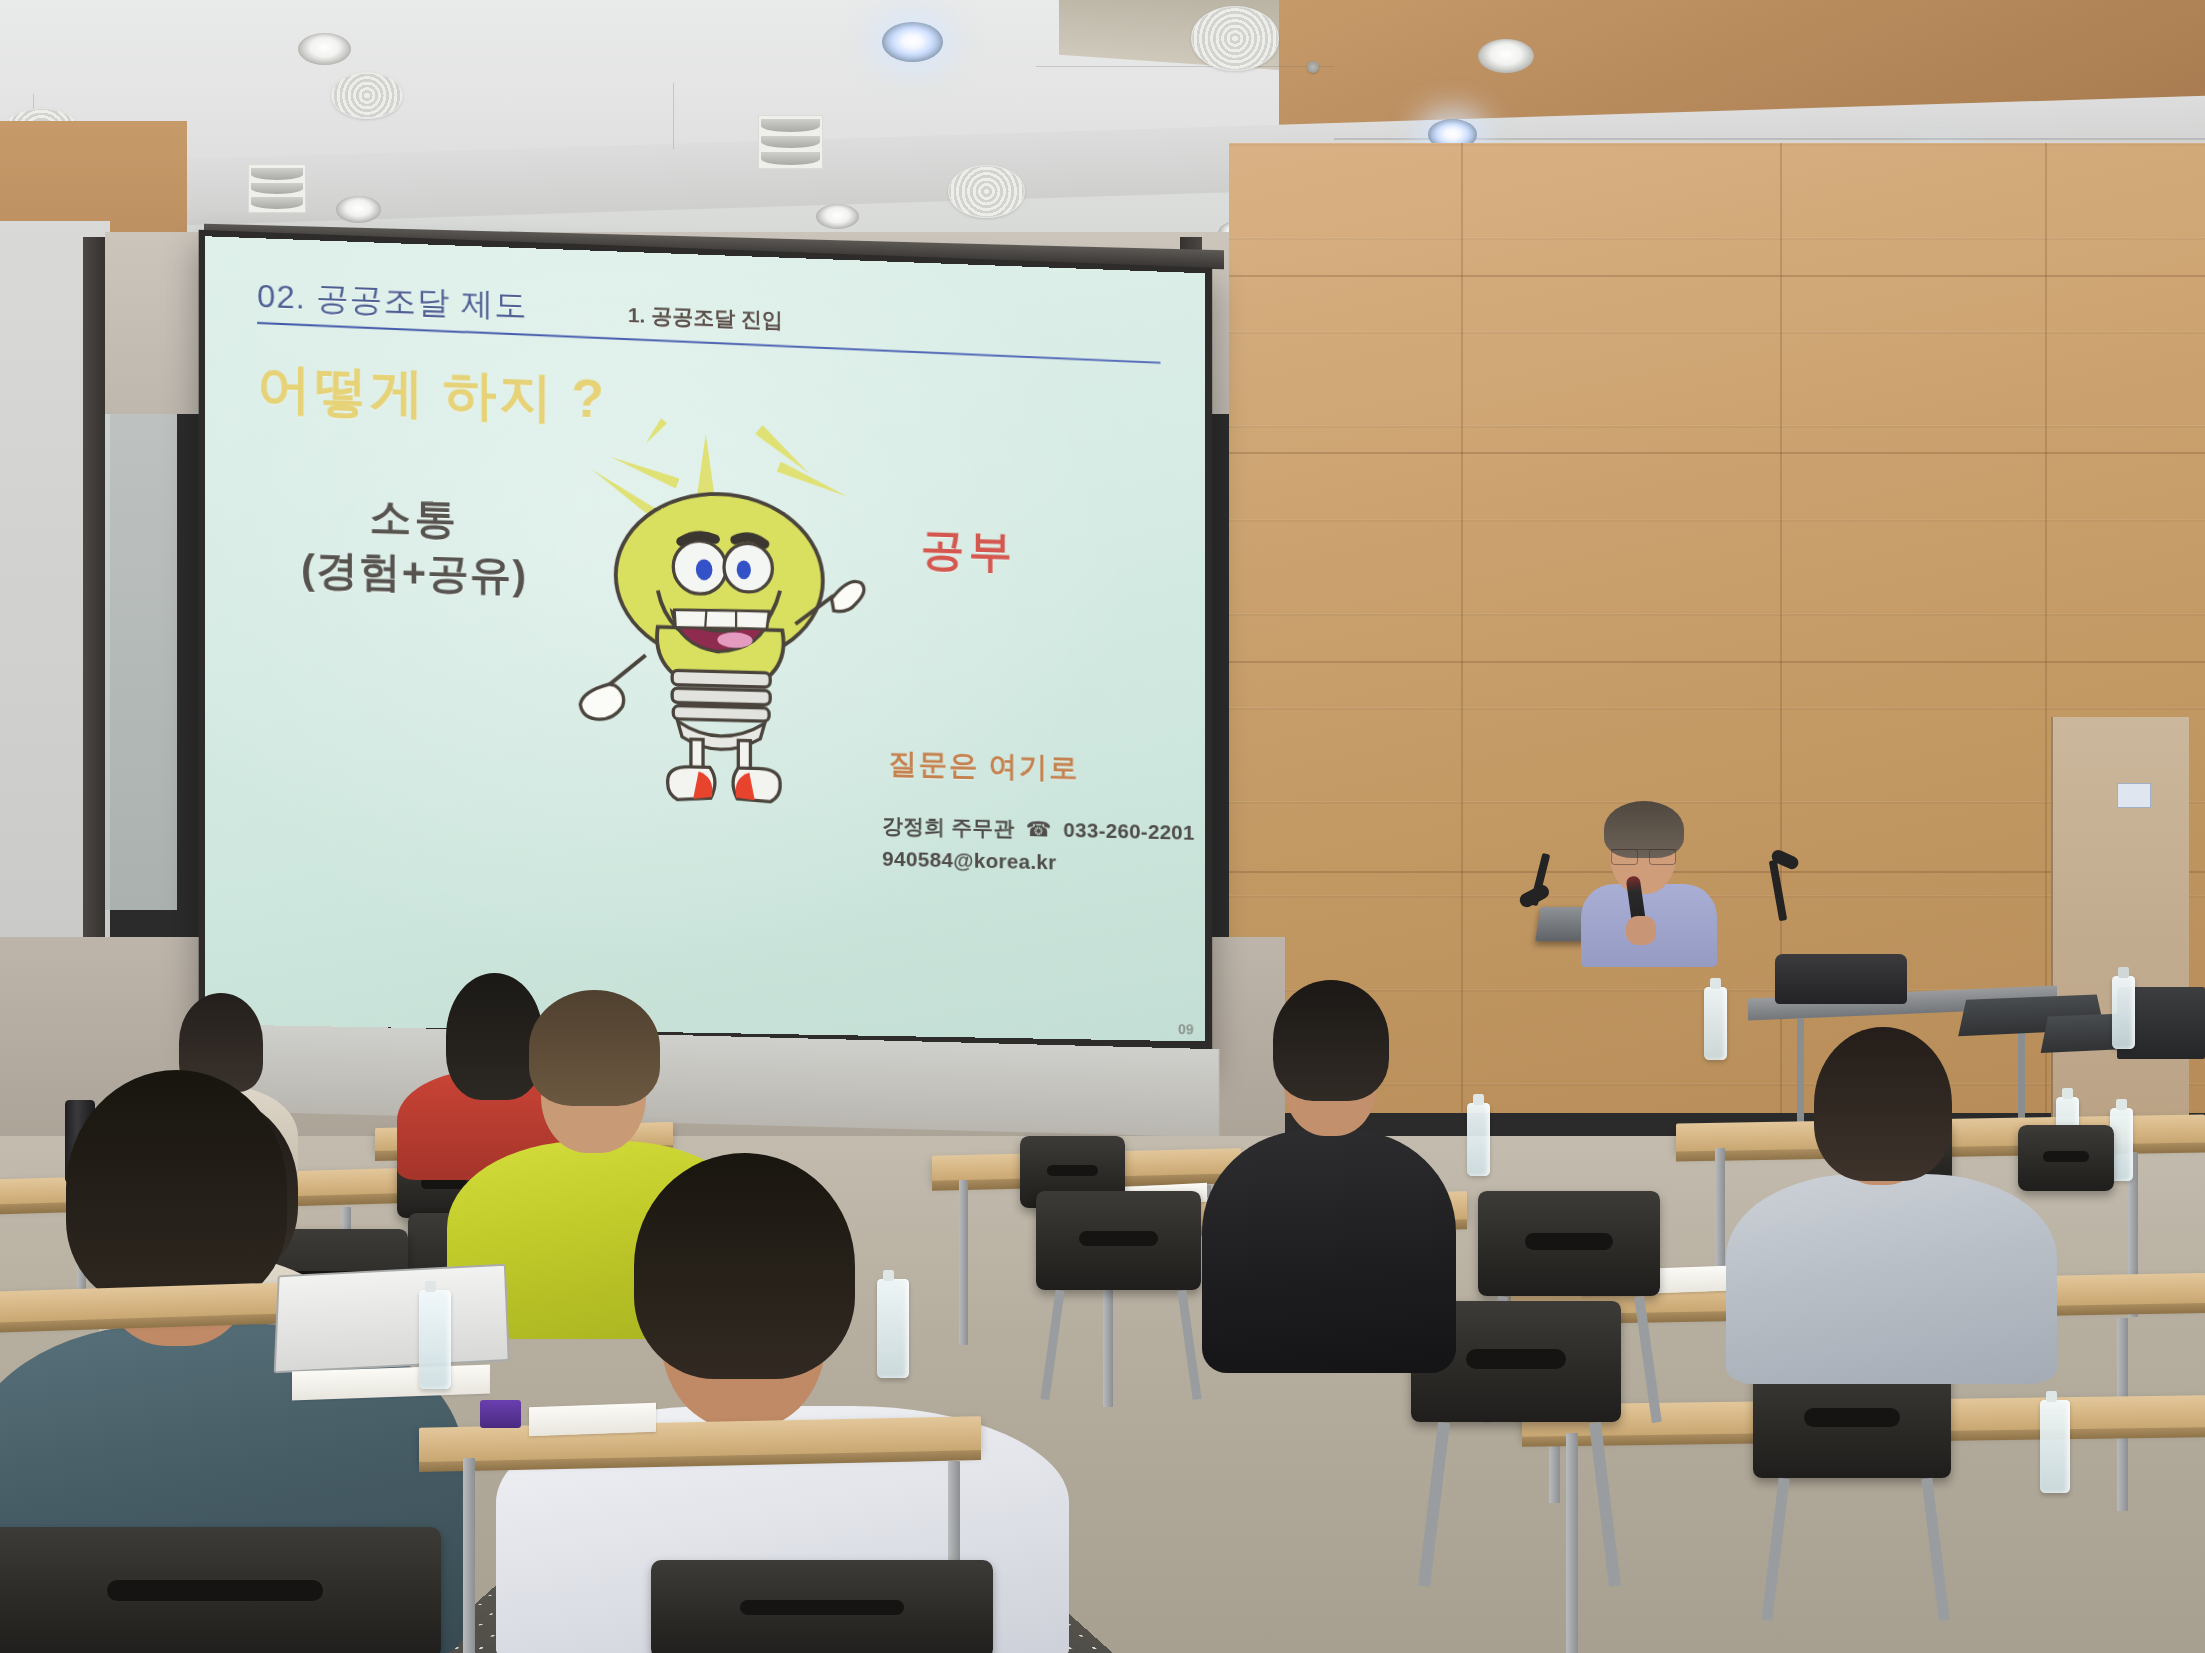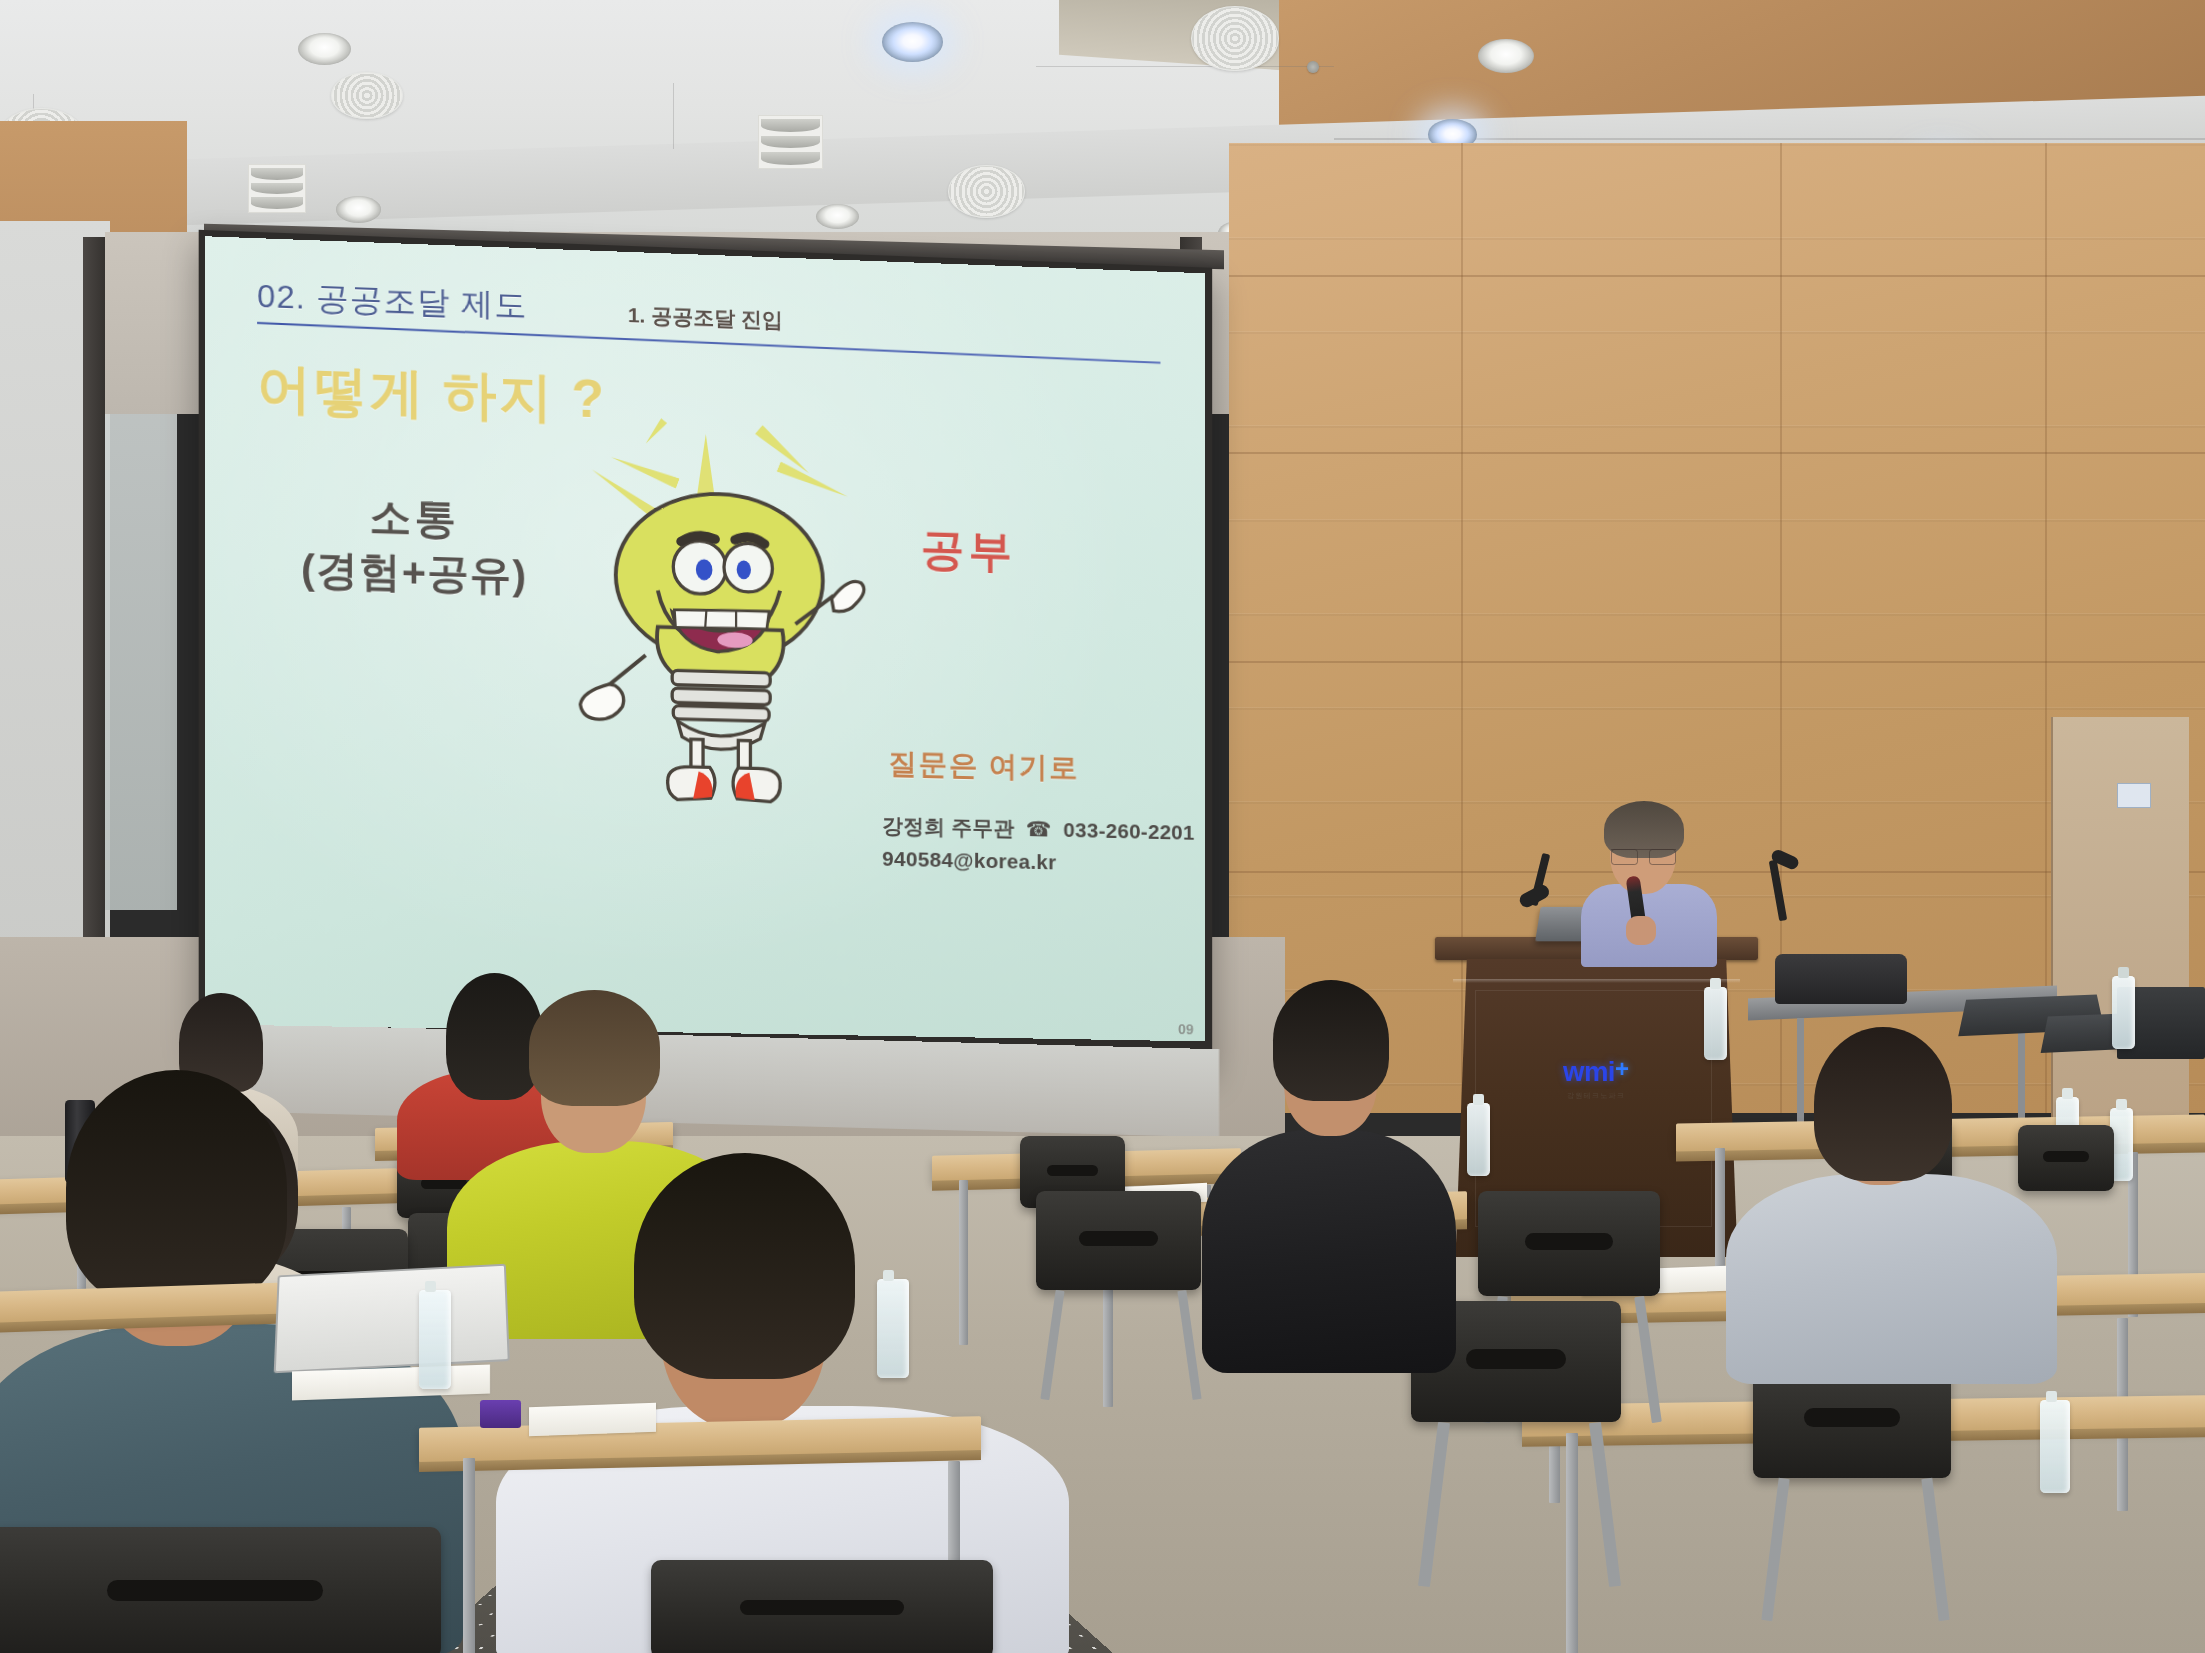--- a/index.html
+++ b/index.html
@@ -542,30 +542,20 @@
         <div>940584@korea.kr</div>
       </div>
 
       <div class="slide-pageno">09</div>
     </div>
   </div>
 
   <div class="floor"></div>
   <div class="floor-mat"></div>
 
-  <div class="podium">
-    <div class="top"></div>
-    <div class="body"></div>
-    <div class="ledge"></div>
-    <div class="panel"></div>
-    <div class="podium-logo">
-      <span class="wmi">wmi</span><span class="plus">+</span>
-      <div class="sub">강원테크노파크</div>
-    </div>
-  </div>
   <div class="laptop-podium"></div>
 
   <div class="person-speaker">
     <div class="ps-body"></div>
     <div class="ps-head"></div>
     <div class="ps-hair"></div>
     <div class="ps-glasses"></div>
     <div class="ps-mic"></div>
     <div class="ps-hand"></div>
   </div>

